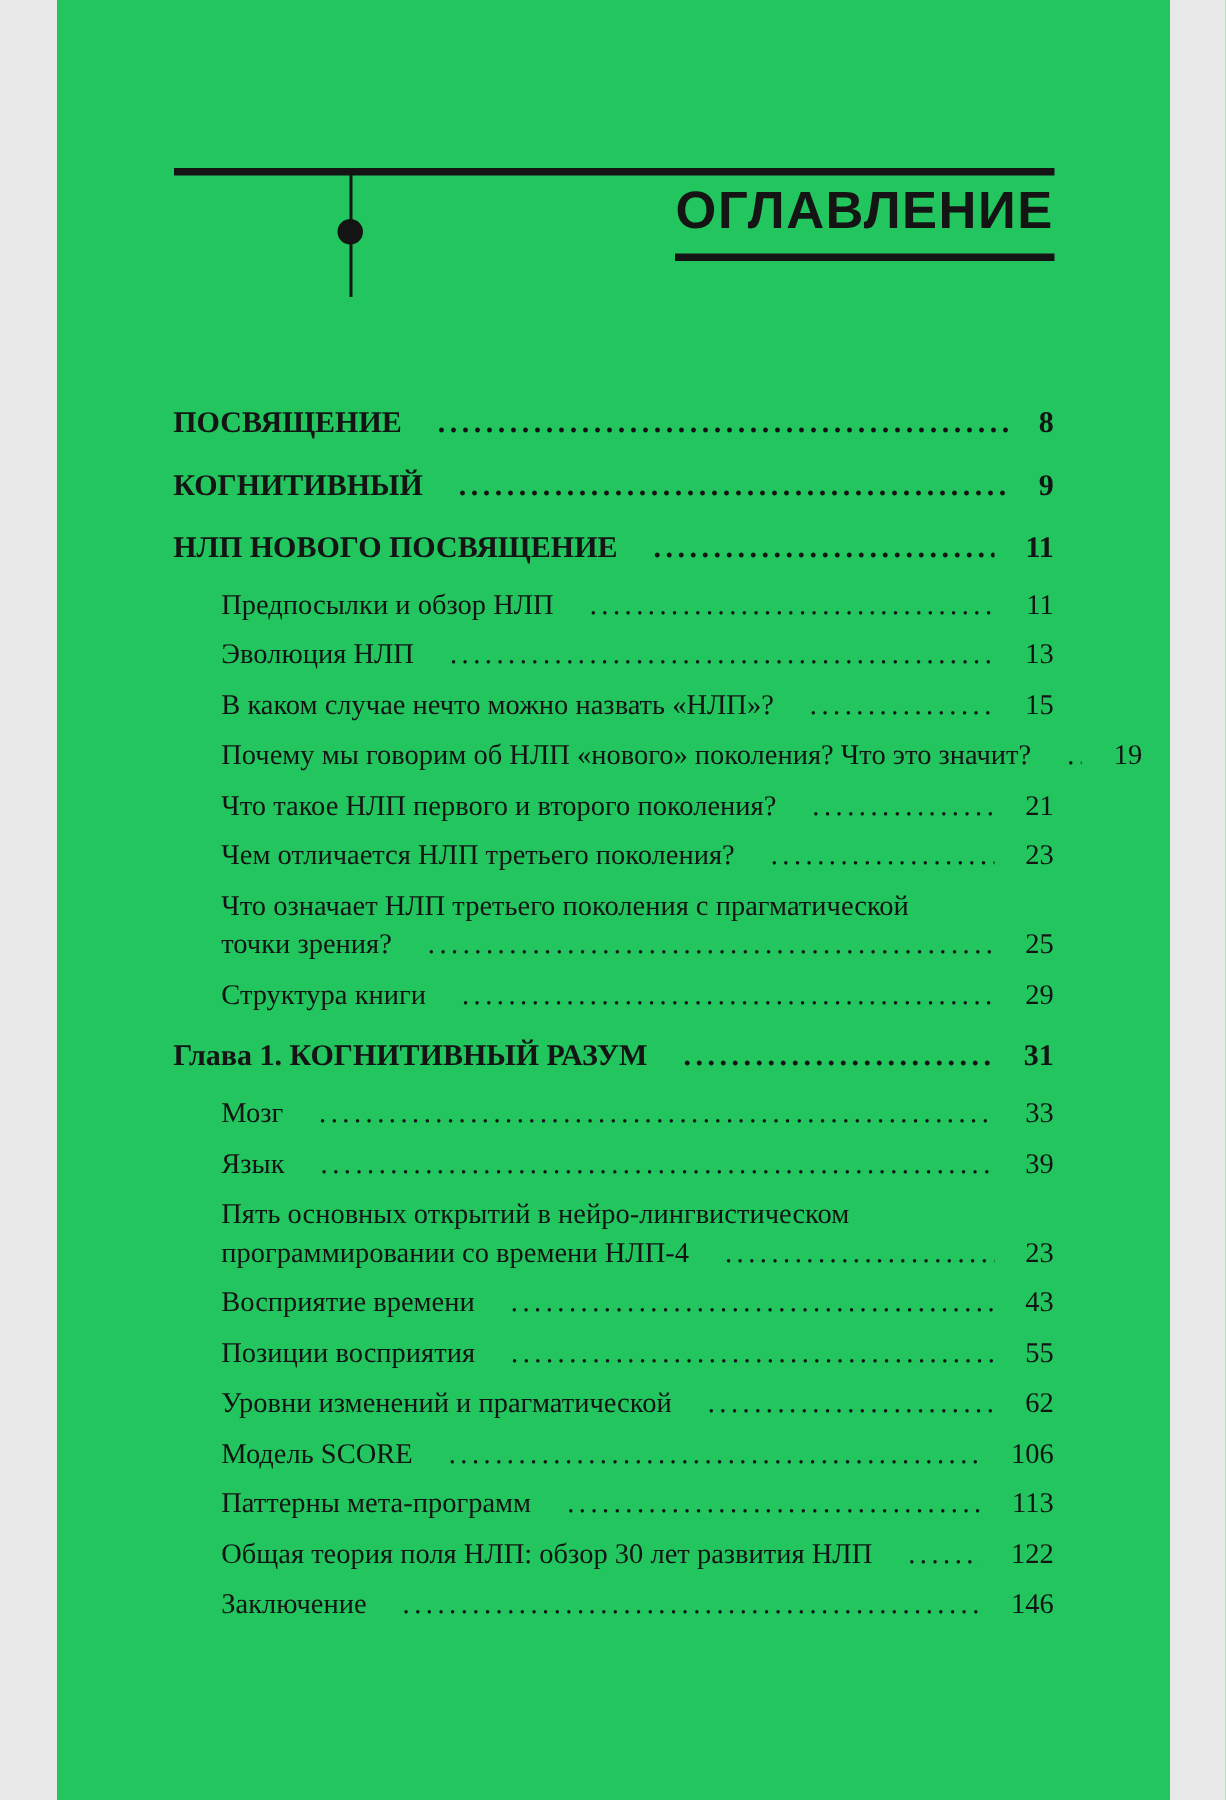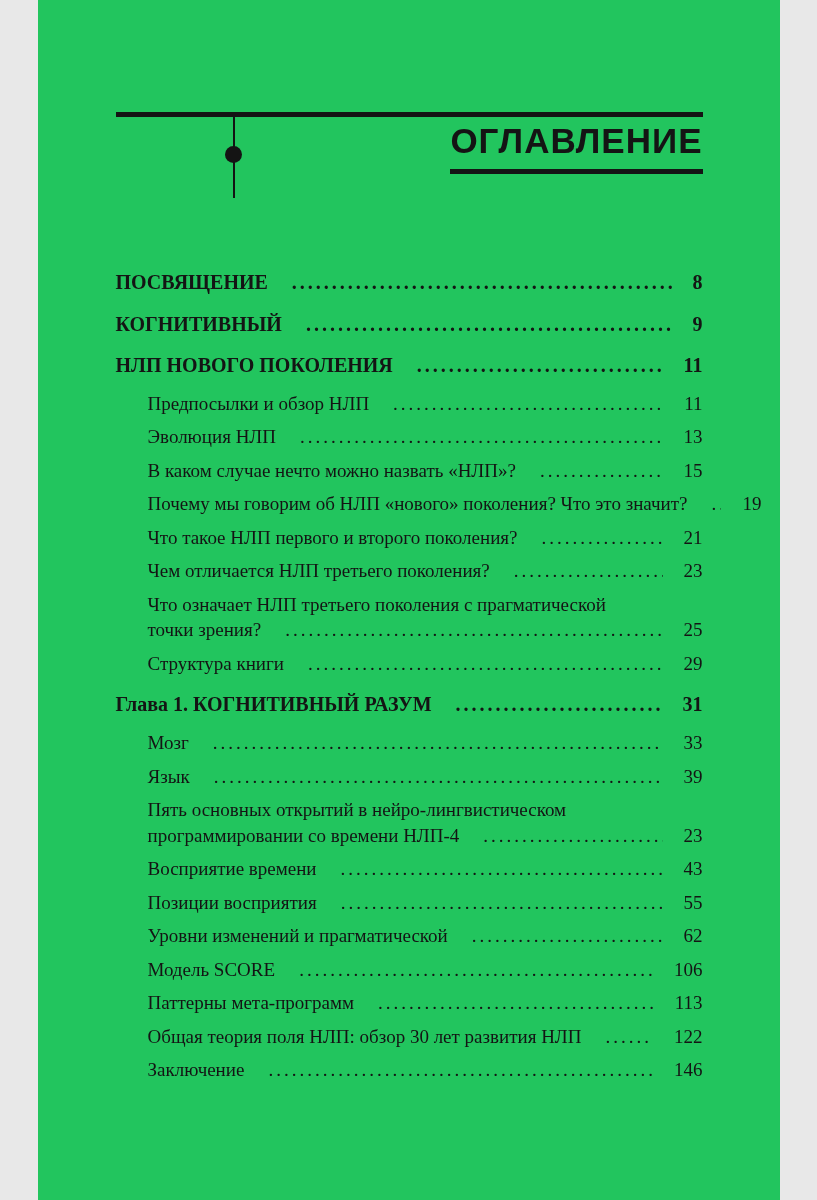--- a/index.html
+++ b/index.html
@@ -112,21 +112,21 @@
     <div class="toc-row">
       <span class="toc-label">КОГНИТИВНЫЙ</span>
       <span class="toc-leader"></span>
       <span class="toc-page">9</span>
     </div>
   </div>
 
   <div class="toc-entry h1">
 
     <div class="toc-row">
-      <span class="toc-label">НЛП НОВОГО ПОКОЛЕНИЯ</span>
+      <span class="toc-label">НЛП НОВОГО ПОСВЯЩЕНИЕ</span>
       <span class="toc-leader"></span>
       <span class="toc-page">11</span>
     </div>
   </div>
 
   <div class="toc-entry sub">
 
     <div class="toc-row">
       <span class="toc-label">Предпосылки и обзор НЛП</span>
       <span class="toc-leader"></span>

